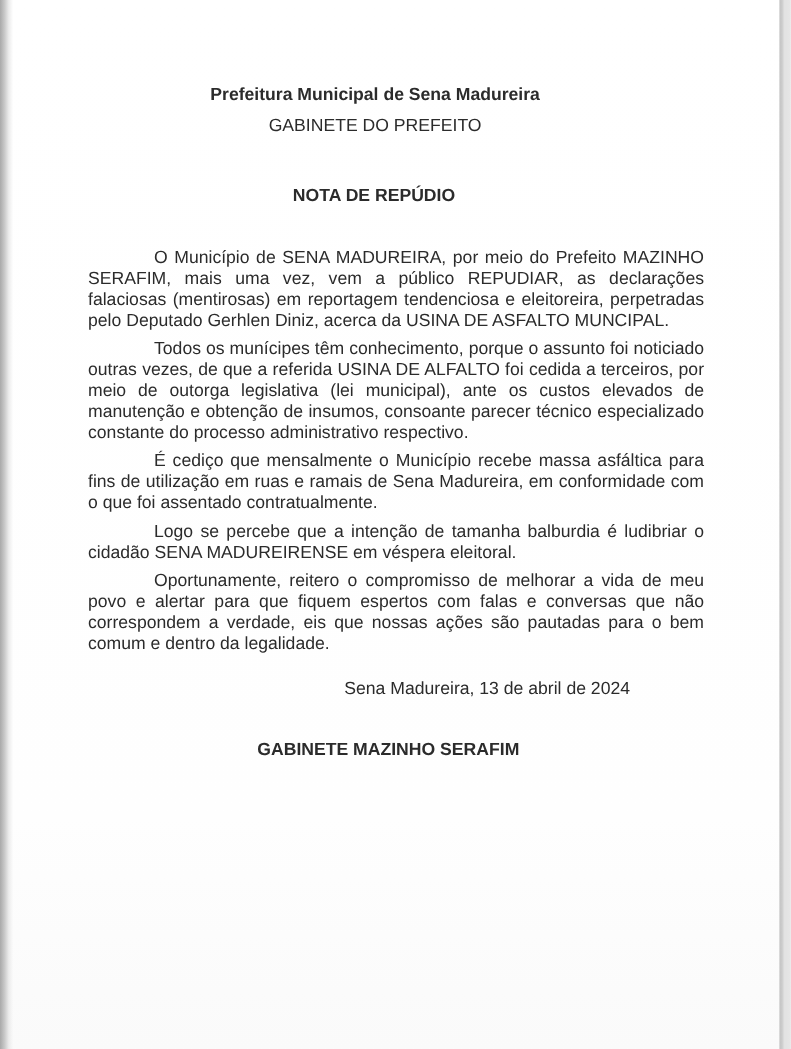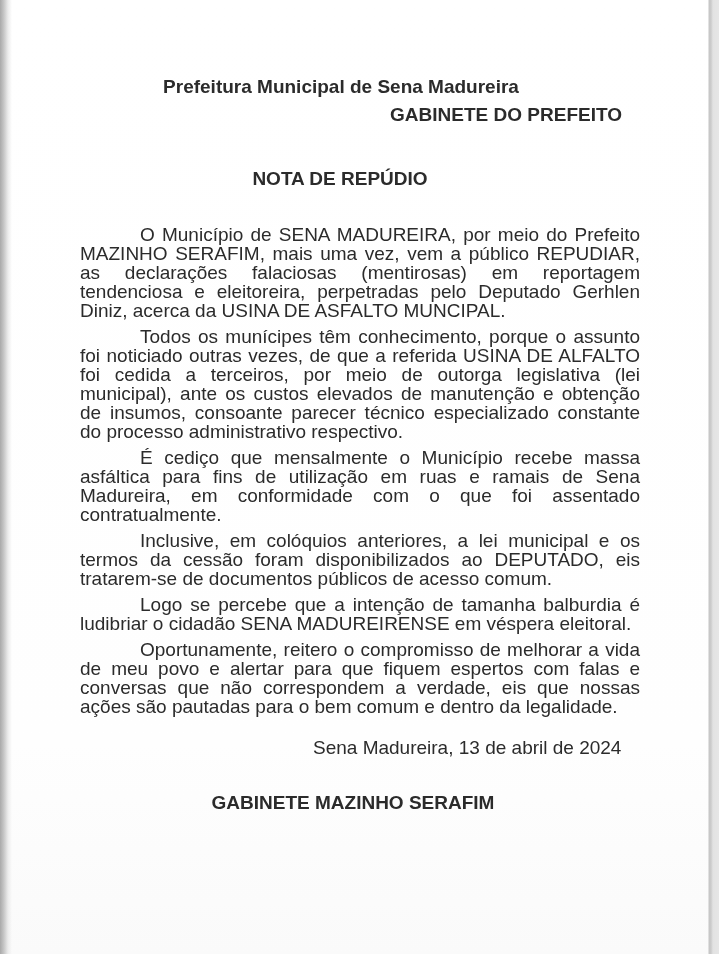--- a/index.html
+++ b/index.html
@@ -24,34 +24,34 @@
   }
   .edge-right {
     position: absolute; right: 0; top: 0; bottom: 0; width: 11px;
     background: linear-gradient(to right, rgba(255,255,255,0) 0px, #c5c5c5 1px, #cccccc 3px, #e2e2e2 5px, #e6e6e6 11px);
   }
   .content {
     position: absolute;
     left: 80px;
     top: 0;
     width: 562px;
-    font-size: 19px;
+    font-size: 16px;
     line-height: 19px;
   }
   .org-line {
     margin-top: 77px;
     text-align: center;
     font-weight: bold;
     transform: translateX(-20px);
     white-space: nowrap;
   }
   .dept-line {
     margin-top: 9px;
-    text-align: right;
-    font-weight: bold;
+    text-align: center;
+    font-weight: normal;
     transform: translateX(-20px);
     white-space: nowrap;
   }
   .doc-title {
     margin-top: 45px;
     text-align: center;
     font-weight: bold;
     transform: translateX(-21px);
     white-space: nowrap;
   }
@@ -87,21 +87,20 @@
   <div class="org-line">Prefeitura Municipal de Sena Madureira</div>
 
   <div class="dept-line">GABINETE DO PREFEITO</div>
 
   <div class="doc-title">NOTA DE REPÚDIO</div>
 
   <div class="body-text">
     <p>O Município de SENA MADUREIRA, por meio do Prefeito MAZINHO SERAFIM, mais uma vez, vem a público REPUDIAR, as declarações falaciosas (mentirosas) em reportagem tendenciosa e eleitoreira, perpetradas pelo Deputado Gerhlen Diniz, acerca da USINA DE ASFALTO MUNCIPAL.</p>
     <p>Todos os munícipes têm conhecimento, porque o assunto foi noticiado outras vezes, de que a referida USINA DE ALFALTO foi cedida a terceiros, por meio de outorga legislativa (lei municipal), ante os custos elevados de manutenção e obtenção de insumos, consoante parecer técnico especializado constante do processo administrativo respectivo.</p>
     <p>É cediço que mensalmente o Município recebe massa asfáltica para fins de utilização em ruas e ramais de Sena Madureira, em conformidade com o que foi assentado contratualmente.</p>
-    <p>Inclusive, em colóquios anteriores, a lei municipal e os termos da cessão foram disponibilizados ao DEPUTADO, eis tratarem-se de documentos públicos de acesso comum.</p>
     <p>Logo se percebe que a intenção de tamanha balburdia é ludibriar o cidadão SENA MADUREIRENSE em véspera eleitoral.</p>
     <p>Oportunamente, reitero o compromisso de melhorar a vida de meu povo e alertar para que fiquem espertos com falas e conversas que não correspondem a verdade, eis que nossas ações são pautadas para o bem comum e dentro da legalidade.</p>
   </div>
 
   <div class="date-line">Sena Madureira, 13 de abril de 2024</div>
 
   <div class="signature-line">GABINETE MAZINHO SERAFIM</div>
 </div>
 
 </body></html>

